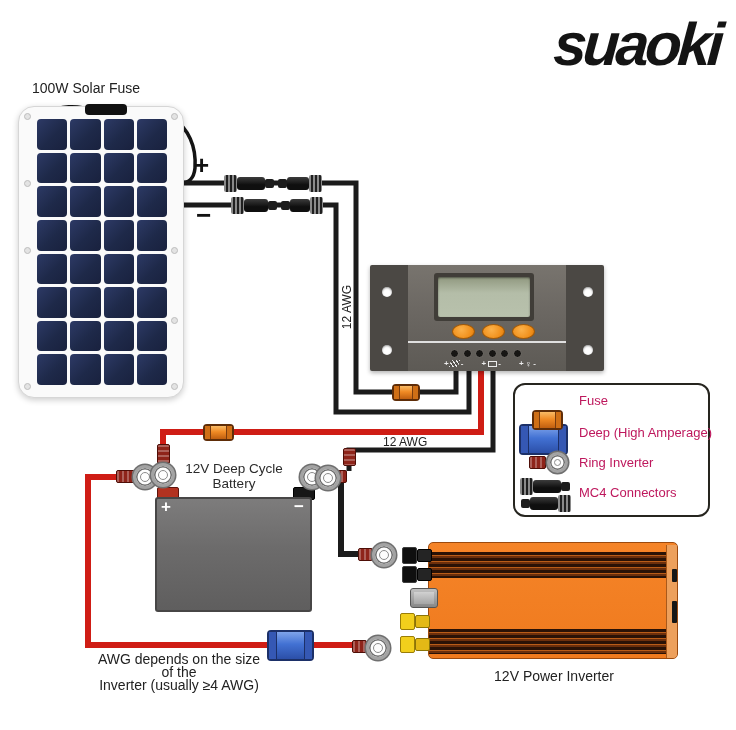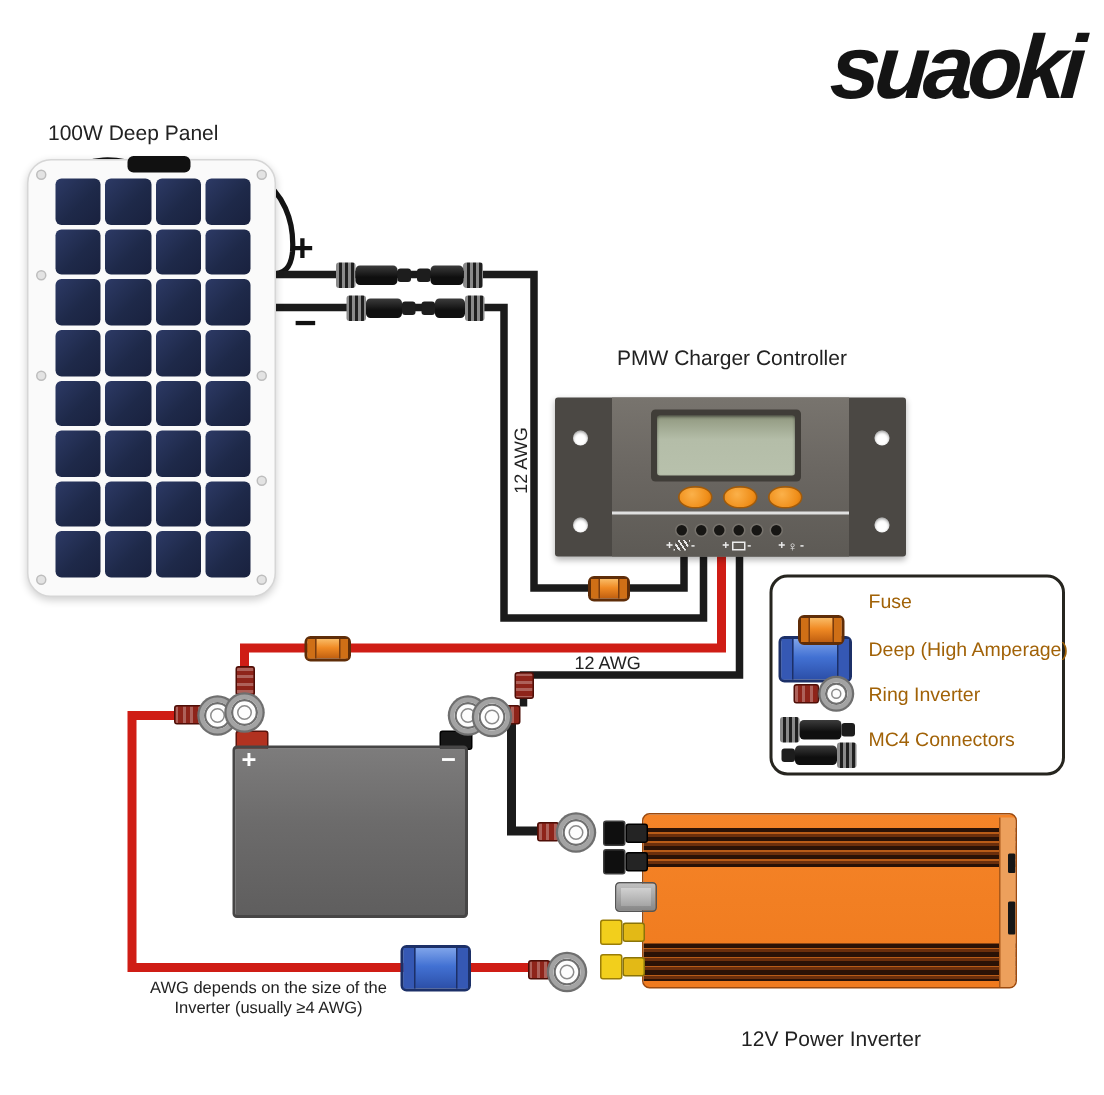--- a/index.html
+++ b/index.html
@@ -10,26 +10,26 @@
   .z2{z-index:2;} .z3{z-index:3;} .z4{z-index:4;}
 
   
   .logo{left:452px;top:10px;width:268px;text-align:right;font-size:60px;font-weight:700;
         font-style:italic;letter-spacing:-4px;color:#141414;transform:skewX(-4deg);}
 
   
   .lbl{font-size:14px;color:#222;}
   .panel-label{left:32px;top:80px;}
   .ctrl-label{left:393px;top:230px;width:190px;text-align:center;}
-  .inv-label{left:468px;top:668px;width:172px;text-align:center;margin-top:16px;}
+  .inv-label{left:468px;top:668px;width:172px;text-align:center;}
   .batt-label{left:158px;top:461px;width:152px;text-align:center;font-size:13.5px;line-height:15px;}
   .awg-h{left:383px;top:435px;font-size:12px;color:#222;}
   .awg-v{left:323px;top:300px;width:48px;height:14px;line-height:14px;text-align:center;
          font-size:12px;color:#222;transform:rotate(-90deg);}
-  .note{left:94px;top:653px;width:170px;text-align:center;font-size:11px;line-height:13px;color:#222;}
+  .note{left:94px;top:653px;width:170px;text-align:center;font-size:14px;line-height:13px;color:#222;}
   .plus-big{left:194px;top:150px;font-size:26px;font-weight:700;color:#111;}
   .minus-big{left:196px;top:200px;font-size:26px;font-weight:700;color:#111;}
 
   
   .panel{left:18px;top:106px;width:164px;height:290px;background:#fafafa;border:1px solid #d6d6d6;
          border-radius:16px;box-shadow:0 2px 6px rgba(0,0,0,.2);}
   .jbox{left:66px;top:-3px;width:42px;height:11px;background:#111;border-radius:4px;}
   .cell-grid{left:18px;top:12px;width:130px;height:266px;display:grid;
              grid-template-columns:repeat(4,1fr);grid-template-rows:repeat(8,1fr);gap:3px;}
   .cell{background:linear-gradient(135deg,#2d3a66 0%,#1e2949 55%,#19213e 100%);border-radius:4px;}
@@ -106,41 +106,41 @@
   .stud-black .s-outer{background:#0f0f0f;border:1px solid #3d3d3d;}
   .stud-black .s-inner{background:#242424;border:1px solid #000;}
   .stud-yellow .s-outer{background:#f2cf1c;border:1px solid #9a7d07;}
   .stud-yellow .s-inner{background:#e3b916;border:1px solid #8a7408;}
   .conn-gray{left:410px;top:588px;width:26px;height:18px;border:1px solid #555;border-radius:3px;
              background:linear-gradient(180deg,#dcdcdc,#9a9a9a);box-shadow:inset 0 0 0 3px rgba(0,0,0,.12);}
 
   
   .legend{left:513px;top:383px;width:197px;height:134px;border:2px solid #26251f;border-radius:12px;
           background:#fff;box-sizing:border-box;}
-  .leg-txt{position:absolute;left:64px;font-size:13px;color:#a16207;white-space:nowrap;}
+  .leg-txt{position:absolute;left:64px;font-size:13px;color:#be185d;white-space:nowrap;}
 </style>
 </head>
 <body>
 
 <div class="canvas">
 
   <svg class="wires" viewBox="0 0 736 730">
     <path d="M96 112 C 58 96, 24 116, 27 172" fill="none" stroke="#141414" stroke-width="3.5"></path>
     <path d="M108 112 C 162 98, 198 124, 195 168 C 194 178, 190 183, 180 183" fill="none" stroke="#141414" stroke-width="3.5"></path>
     <path d="M179 183 H356 V392 H456 V371" fill="none" stroke="#1b1b1b" stroke-width="5"></path>
     <path d="M176 205 H336 V412 H469 V371" fill="none" stroke="#1b1b1b" stroke-width="5"></path>
     <path d="M163 447 V432 H481 V371" fill="none" stroke="#cf1d15" stroke-width="6"></path>
     <path d="M493 371 V450 H349 V471" fill="none" stroke="#1b1b1b" stroke-width="5"></path>
     <path d="M341 477 V554 H366" fill="none" stroke="#1b1b1b" stroke-width="6"></path>
     <path d="M135 477 H88 V645 H358" fill="none" stroke="#cf1d15" stroke-width="6"></path>
   </svg>
 
   <div class="abs logo z4">suaoki</div>
 
-  <div class="abs lbl panel-label z4">100W Deep Panel</div>
+  <div class="abs lbl panel-label z4">100W Solar Fuse</div>
   <div class="abs panel z2">
     <div class="abs jbox"></div>
     <div class="abs cell-grid">
       <div class="cell"></div>
     <div class="cell"></div>
         <div class="cell"></div>
         <div class="cell"></div>
         <div class="cell"></div>
         <div class="cell"></div>
         <div class="cell"></div>
@@ -199,21 +199,20 @@
   </div>
   <div class="abs mc4 z3" style="left:281px;top:196px;width:42px;height:18px">
     <span class="m-tip"></span>
       <span class="m-body"></span>
       <span class="m-nut"></span>
   </div>
 
   <div class="abs awg-v z4">12 AWG</div>
   <div class="abs awg-h z4">12 AWG</div>
 
-  <div class="abs lbl ctrl-label z4">PMW Charger Controller</div>
   <div class="abs controller z2">
     <div class="abs ctrl-center"></div>
     <span class="abs hole" style="left:12px;top:22px"></span>
     <span class="abs hole" style="left:12px;top:80px"></span>
     <span class="abs hole" style="left:213px;top:22px"></span>
     <span class="abs hole" style="left:213px;top:80px"></span>
     <div class="abs lcd">
         <div class="lcd-screen"></div>
       </div>
     <div class="abs btn-row">
@@ -246,20 +245,24 @@
         <span class="ic-load">♀</span>
         <span>-</span>
       </span>
     </div>
   </div>
 
   <div class="abs fuse-o z3" style="left:392px;top:384px;width:28px;height:17px"></div>
   <div class="abs fuse-o z3" style="left:203px;top:424px;width:31px;height:17px"></div>
   <div class="abs fuse-b z3" style="left:267px;top:630px;width:47px;height:31px"></div>
 
+  <div class="abs batt-label z4">
+    <div>12V Deep Cycle</div>
+    <div>Battery</div>
+  </div>
   <div class="abs post post-red z2"></div>
   <div class="abs post post-black z2"></div>
   <div class="abs battery z2">
     <span class="abs batt-sign" style="left:4px;top:-2px">+</span>
     <span class="abs batt-sign" style="right:6px;top:-2px">−</span>
   </div>
 
   <span class="abs crimp z3" style="left:116px;top:470px;width:20px;height:13px"></span>
   <span class="abs ring z3" style="left:133px;top:465px"></span>
   <span class="abs crimp v z3" style="left:157px;top:444px;width:13px;height:20px"></span>

